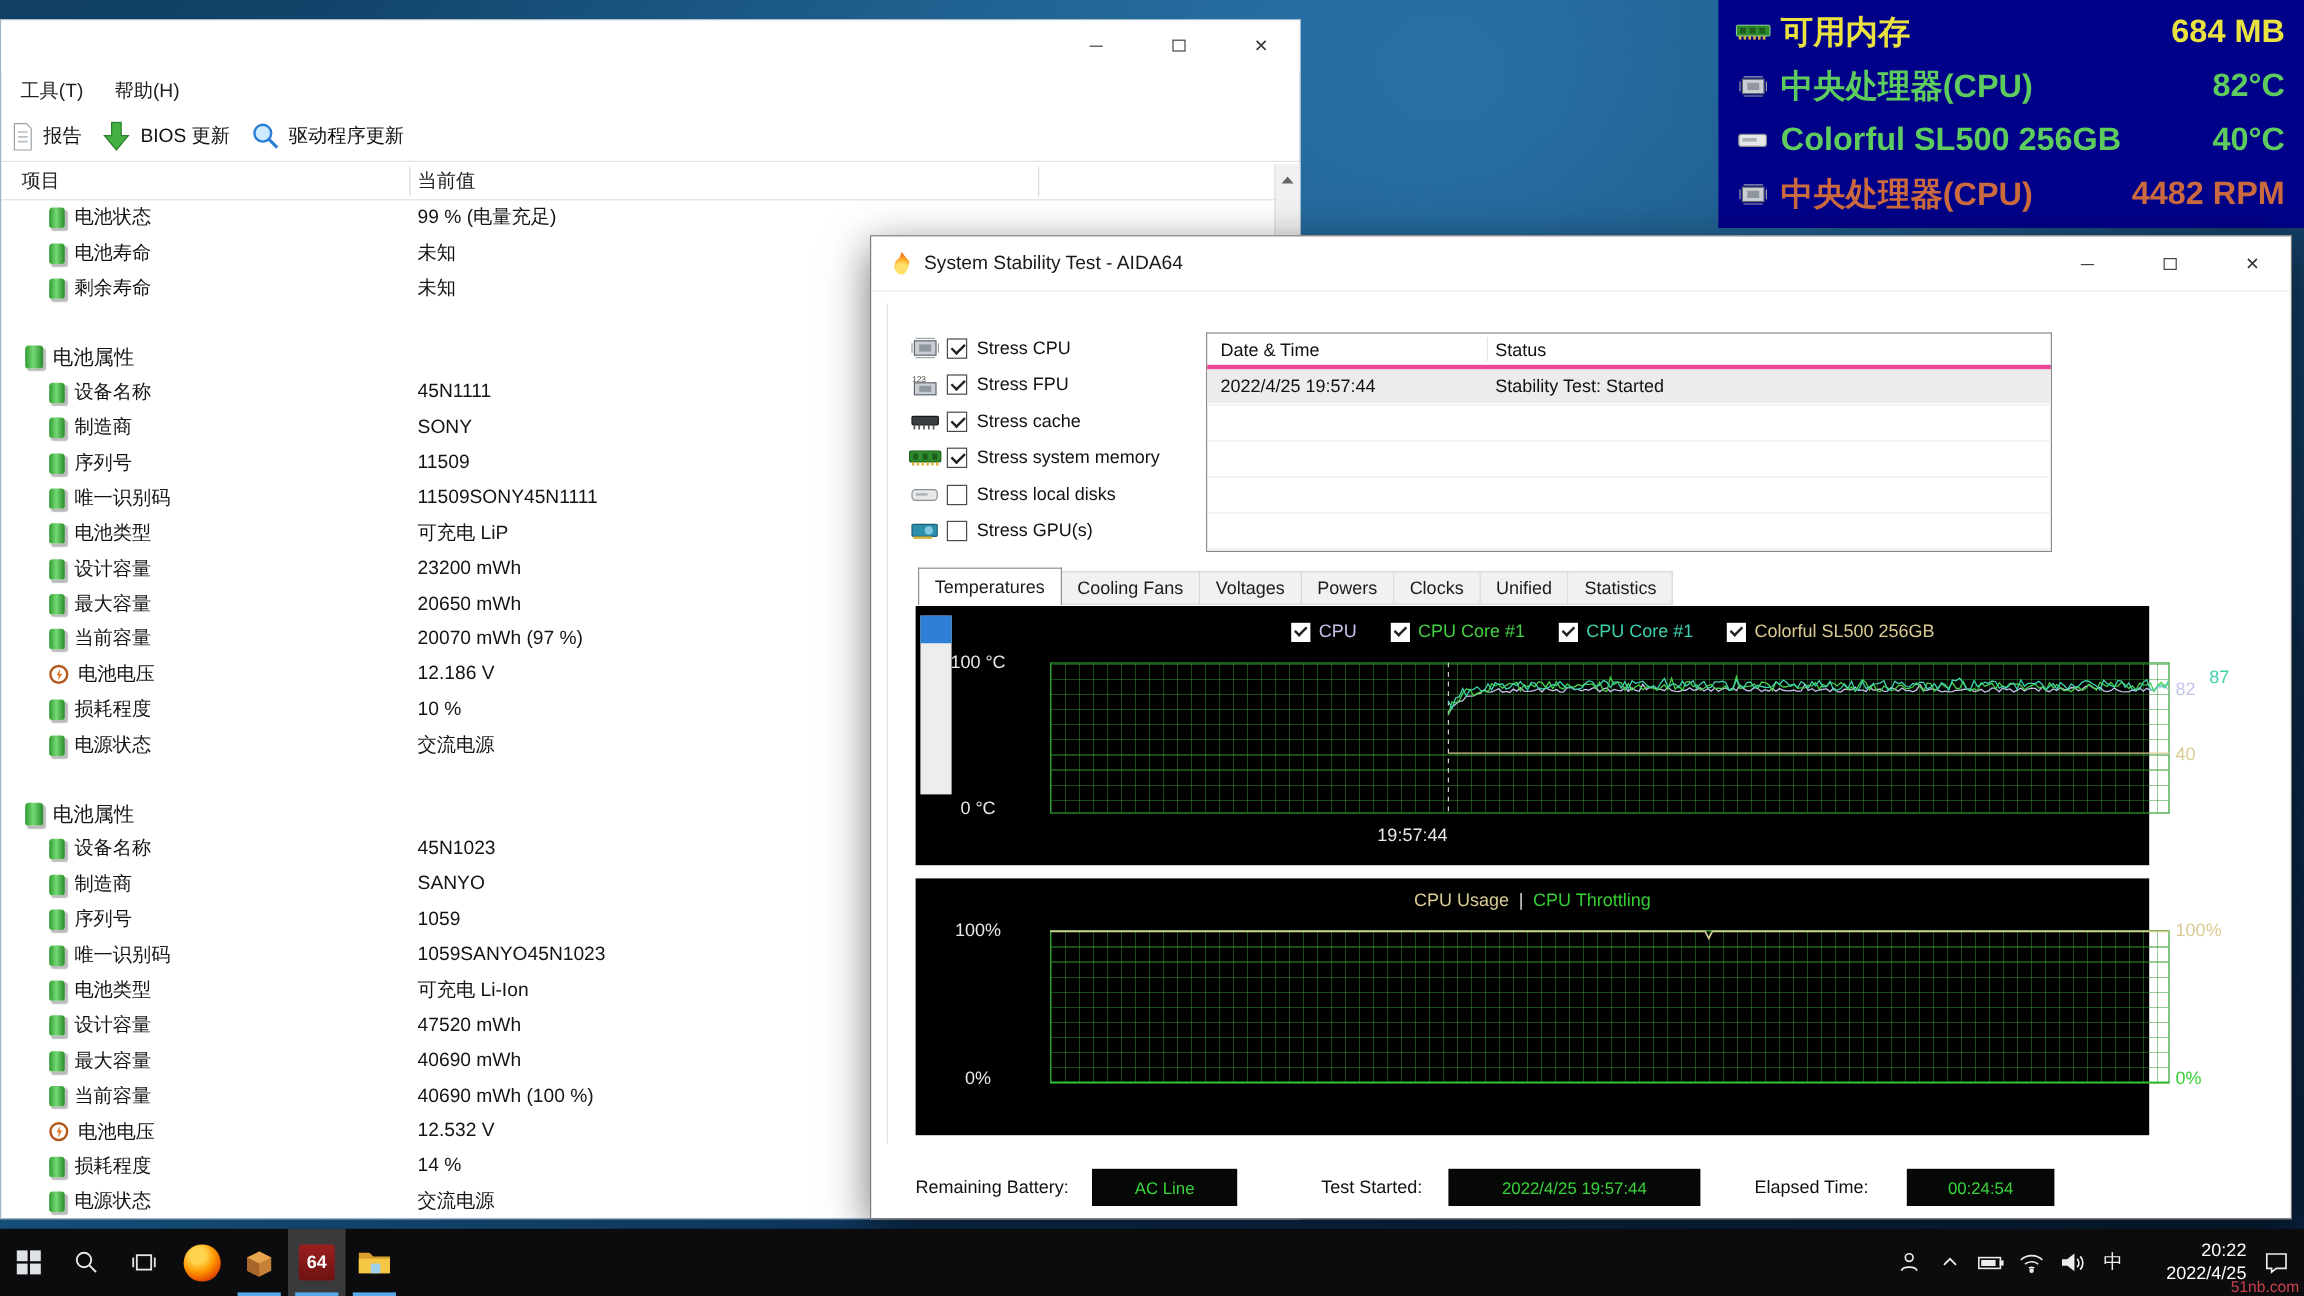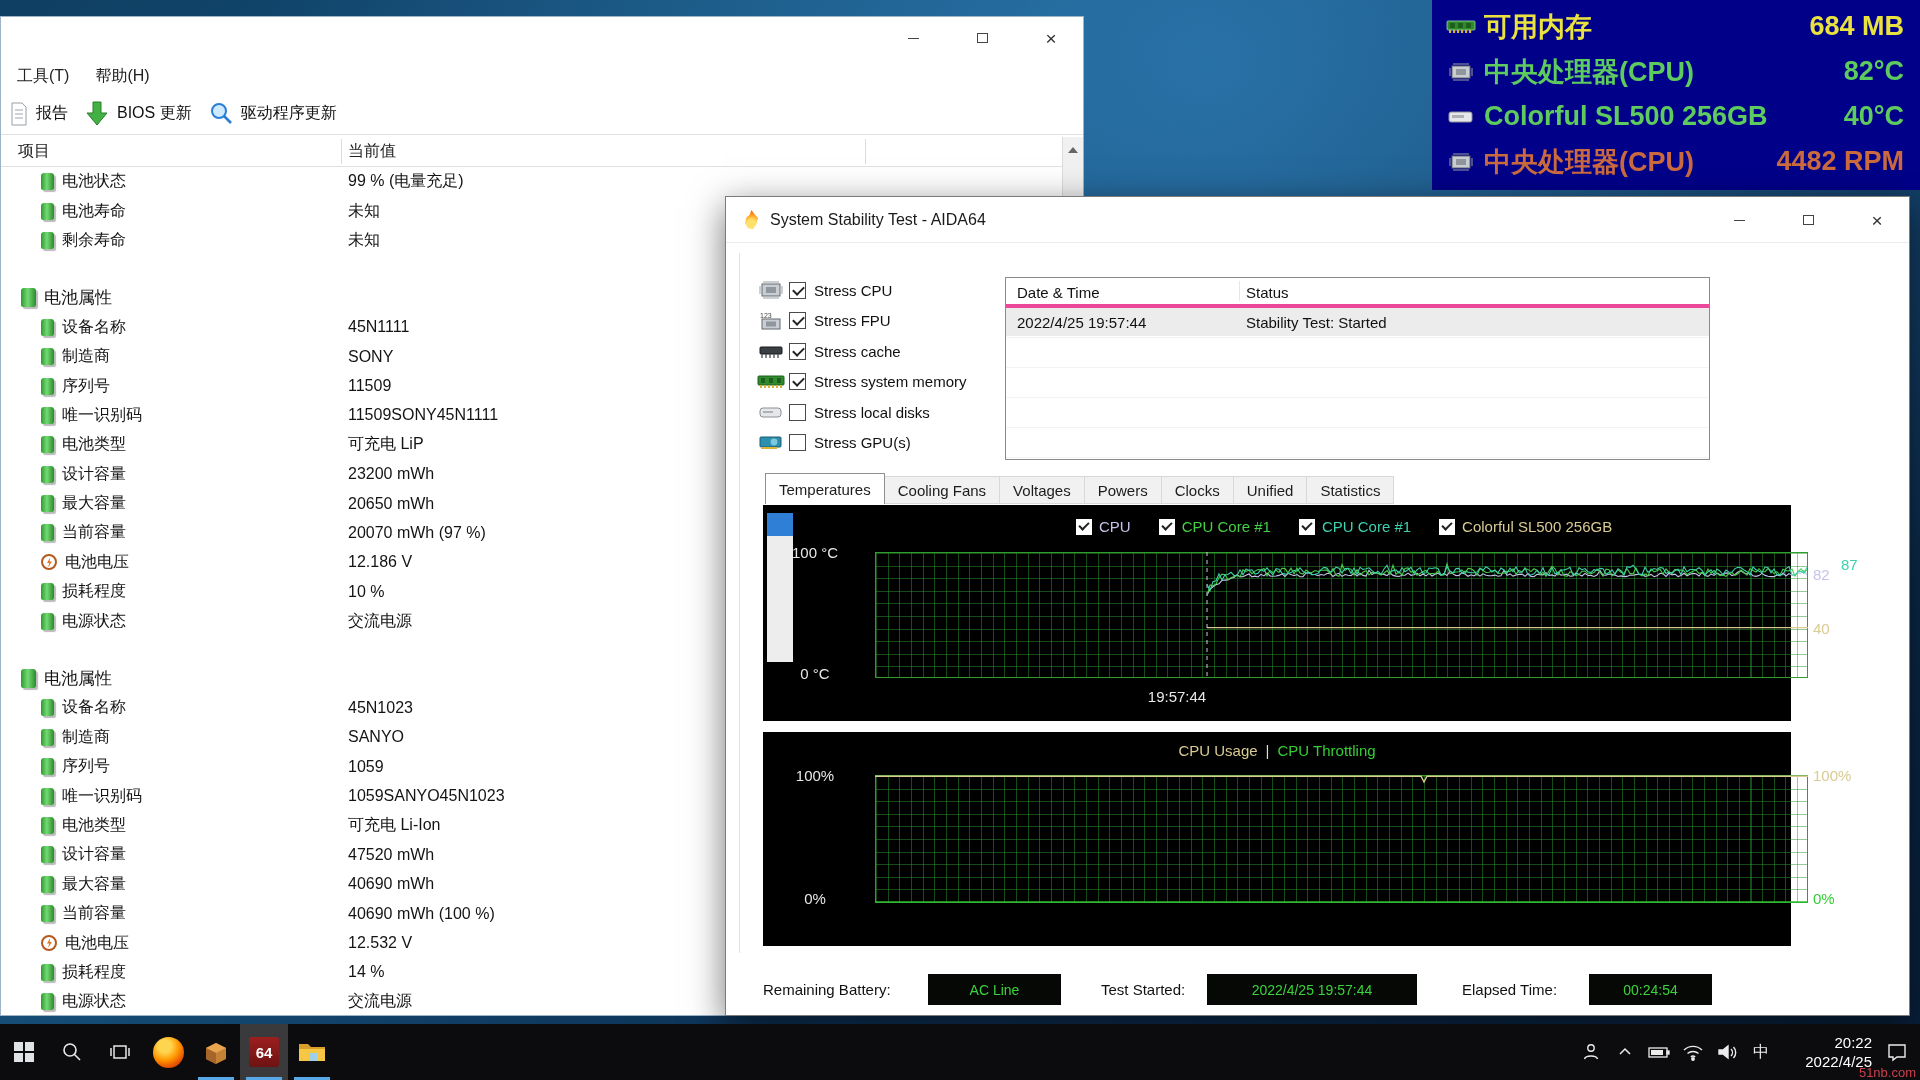--- a/index.html
+++ b/index.html
@@ -583,21 +583,21 @@
       <svg class="gsvg" id="usage-svg" style="top:43px" width="933" height="128">
           <polyline points="0.0,1.2 546.0,1.2 549.0,7.0 552.0,1.2 933.0,1.2" fill="none" stroke="#d9cb91" stroke-width="1.4"></polyline>
           <polyline points="0.0,127.0 933.0,127.0" fill="none" stroke="#2fbf2f" stroke-width="1.4"></polyline>
         </svg>
       <div class="axis-lab" style="left:1050px;top:35px;color:#d9cb91">100%</div>
       <div class="axis-lab" style="left:1050px;top:158px;color:#35cf35">0%</div>
     </div>
 
     <div class="sst-status">
       <span class="st-label" style="left:37px">Remaining Battery:</span>
-      <span class="st-box" style="left:202px;width:133px">AC Line</span>
+      <span class="st-box" style="left:184px;width:121px">AC Line</span>
       <span class="st-label" style="left:375px">Test Started:</span>
       <span class="st-box" style="left:481px;width:210px">2022/4/25 19:57:44</span>
       <span class="st-label" style="left:736px">Elapsed Time:</span>
       <span class="st-box" style="left:863px;width:123px">00:24:54</span>
     </div>
   </div>
 
   <div class="taskbar">
     <div class="tb-btn">
       <svg width="22" height="22" viewBox="0 0 22 22">

